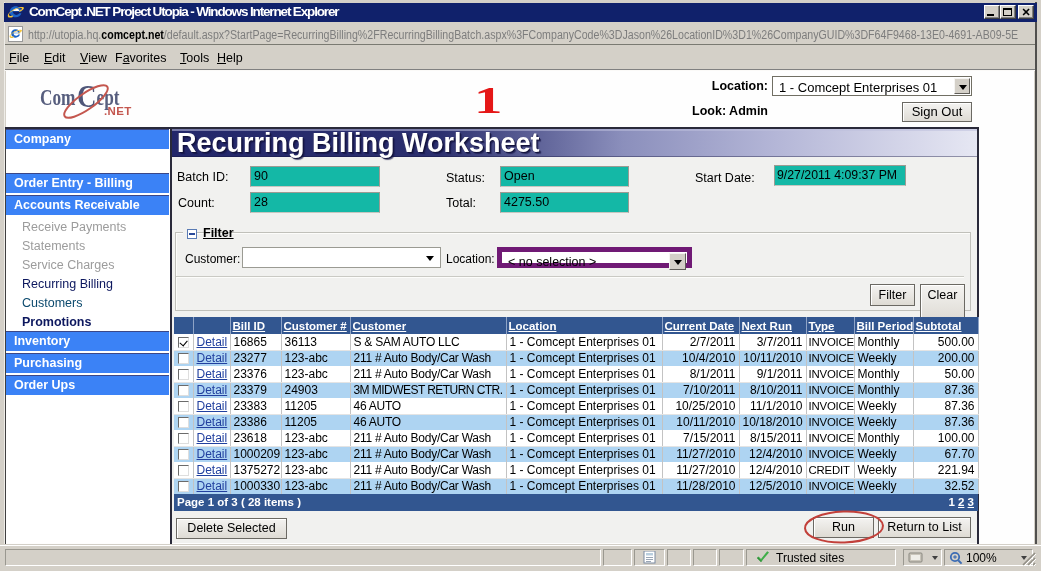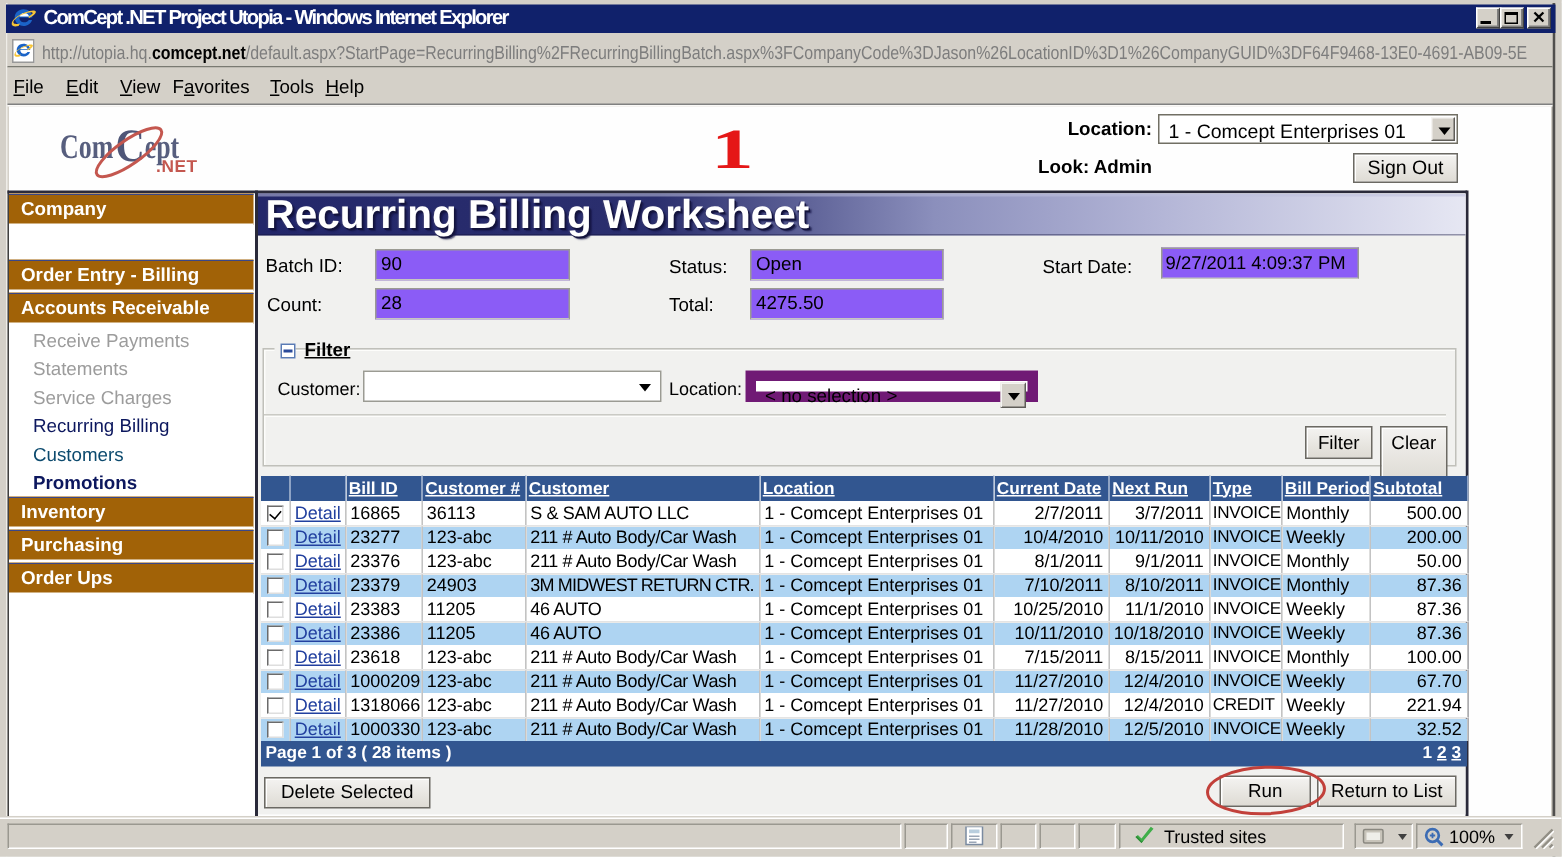--- a/index.html
+++ b/index.html
@@ -94,21 +94,21 @@
   <div class="navs" style="top:108px;color:#9c9c9c">Statements</div>
   <div class="navs" style="top:127px;color:#9c9c9c">Service Charges</div>
   <div class="navs" style="top:146px;color:#0c175e;font-weight:normal">Recurring Billing</div>
   <div class="navs" style="top:165px;color:#0c4a6e">Customers</div>
   <div class="navs" style="top:184px;color:#0c175e;font-weight:bold">Promotions</div>
   <div class="navh" style="top:202px">Inventory</div>
   <div class="navh" style="top:224px">Purchasing</div>
   <div class="navh" style="top:246px">Order Ups</div>
 </div>
 <style>
-.navh{position:absolute;left:0;width:163px;height:21px;background:#a16207;color:#fff;font-weight:bold;font-size:12.5px;line-height:21px;padding-left:8px;border-bottom:1px solid #fff;box-shadow:inset 0 1px 0 #3a4788}
+.navh{position:absolute;left:0;width:163px;height:21px;background:#3b82f6;color:#fff;font-weight:bold;font-size:12.5px;line-height:21px;padding-left:8px;border-bottom:1px solid #fff;box-shadow:inset 0 1px 0 #3a4788}
 .navs{position:absolute;left:16px;font-size:12.5px;line-height:19px}
 </style>
 
 <div class="abs" style="left:170px;top:127px;width:2px;height:417px;background:#2a2a3a"></div>
 
 <div class="abs" style="left:172px;top:129px;width:805px;height:414px;background:#f1f1ef"></div>
 
 <div class="abs" style="left:172px;top:129px;width:805px;height:28px;background:linear-gradient(90deg,#23276a 0%,#2b2f6e 33%,#8b8fbc 56%,#b4b6d7 75%,#e6e7f3 100%);box-shadow:inset 0 2px 0 rgba(190,192,220,.55), inset 0 -1px 0 rgba(20,20,60,.4)"></div>
 <div class="abs" style="left:177px;top:128px;font-size:27px;font-weight:bold;color:#fff;letter-spacing:0px;text-shadow:1px 1px 0 #14143c,2px 2px 1px rgba(20,20,70,.7),-1px 0 0 rgba(60,60,110,.6)">Recurring Billing Worksheet</div>
 
@@ -118,36 +118,36 @@
 <div class="abs inp" style="left:500px;top:166px;width:129px;height:21px">Open</div>
 <div class="abs lbl" style="left:695px;top:171px">Start Date:</div>
 <div class="abs inp" style="left:774px;top:165px;width:132px;height:21px;padding-left:2px;font-size:12.3px">9/27/2011 4:09:37 PM</div>
 
 <div class="abs lbl" style="left:178px;top:196px">Count:</div>
 <div class="abs inp" style="left:250px;top:192px;width:130px;height:21px">28</div>
 <div class="abs lbl" style="left:446px;top:196px">Total:</div>
 <div class="abs inp" style="left:500px;top:192px;width:129px;height:21px">4275.50</div>
 <style>
 .lbl{font-size:12.5px;color:#000}
-.inp{background:#8b5cf6;border:1px solid #9b9b93;border-bottom-color:#c6c6c0;font-size:12.5px;color:#000;padding:2px 0 12px 3px;white-space:nowrap;overflow:hidden}
+.inp{background:#14b8a6;border:1px solid #9b9b93;border-bottom-color:#c6c6c0;font-size:12.5px;color:#000;padding:2px 0 12px 3px;white-space:nowrap;overflow:hidden}
 </style>
 
 <div class="abs" style="left:175px;top:232px;width:796px;height:79px;border:1px solid #c0c0ba;box-shadow:inset 1px 1px 0 #fdfdfb"></div>
 <div class="abs" style="left:183px;top:226px;background:#f1f1ef;padding:0 4px;height:14px">
   <span class="abs" style="left:4px;top:3px;width:10px;height:10px;background:#fff;border:1px solid #5a7bb4;">
       <span style="position:absolute;left:1px;top:3px;width:6px;height:2px;background:#2a4a9a"></span>
     </span>
   <span class="abs" style="left:20px;top:0;font-size:12.5px;font-weight:bold;text-decoration:underline;color:#000">Filter</span>
 </div>
 <div class="abs lbl" style="left:185px;top:252px;font-size:12px">Customer:</div>
 <div class="abs" style="left:242px;top:247px;width:199px;height:21px;background:#fff;border:1px solid #9b9b93">
   <span style="position:absolute;right:6px;top:8px;border:4px solid transparent;border-top:5px solid #000"></span>
 </div>
 <div class="abs lbl" style="left:446px;top:252px;font-size:12px">Location:</div>
-<div class="abs" style="left:497px;top:247px;width:195px;height:21px;background:#fff;border:7px solid #701a75">
+<div class="abs" style="left:497px;top:247px;width:195px;height:21px;background:#fff;border:5px solid #701a75">
   <span class="abs" style="left:6px;top:3px;font-size:12.5px;color:#000">&lt; no selection &gt;</span>
   <span class="abs ddbtn" style="right:1px;top:1px;width:17px;height:17px"></span>
 </div>
 <div class="abs" style="left:176px;top:276px;width:788px;height:1px;background:#cacac4;box-shadow:0 1px 0 #fdfdfb"></div>
 <div class="abs btn" style="left:870px;top:284px;width:45px;height:22px;font-size:12.5px;line-height:20px">Filter</div>
 <div class="abs btn" style="left:920px;top:284px;width:45px;height:37px;font-size:12.5px;line-height:20px">Clear</div>
 
 <style>
 table.grid{position:absolute;left:174px;top:317px;width:804px;border-collapse:collapse;table-layout:fixed;font-size:12px;color:#000}
 table.grid td,table.grid th{padding:0 3px;height:16px;overflow:hidden;white-space:nowrap;border-right:1px solid #c3c3c3;font-weight:normal;text-align:left}
@@ -289,21 +289,21 @@
         <td>1 - Comcept Enterprises 01</td>
         <td class="r">11/27/2010</td>
         <td class="r">12/4/2010</td>
         <td class="t">INVOICE</td>
         <td>Weekly</td>
         <td class="r">67.70</td>
       </tr>
 <tr class="w">
         <td style="text-align:center;padding:0"><span class="cb"></span></td>
         <td><a class="dl">Detail</a></td>
-        <td>1318066</td>
+        <td>1375272</td>
         <td>123-abc</td>
         <td class="c5">211 # Auto Body/Car Wash</td>
         <td>1 - Comcept Enterprises 01</td>
         <td class="r">11/27/2010</td>
         <td class="r">12/4/2010</td>
         <td class="t">CREDIT</td>
         <td>Weekly</td>
         <td class="r">221.94</td>
       </tr>
 <tr class="alt">
@@ -361,21 +361,21 @@
  <span style="position:absolute;left:29px;top:1px">Trusted sites</span>
 </div>
 <div class="sp" style="left:898px;width:4px;border-color:transparent;border:none"></div>
 <div class="sp" style="left:903px;width:39px">
  <svg width="15" height="13" style="position:absolute;left:4px;top:1px" viewBox="0 0 15 13">
       <rect x="1" y="2" width="13" height="9" rx="1" fill="#c8c4ba" stroke="#8a8880"></rect>
       <rect x="3" y="4" width="9" height="5" fill="#efeee9"></rect>
     </svg>
  <span style="position:absolute;right:3px;top:6px;border:3.5px solid transparent;border-top:4px solid #404040"></span>
 </div>
-<div class="sp" style="left:944px;width:71px;font-size:12px">
+<div class="sp" style="left:944px;width:89px;font-size:12px">
  <svg width="14" height="14" style="position:absolute;left:4px;top:1px" viewBox="0 0 14 14">
       <circle cx="6" cy="6" r="4.2" fill="none" stroke="#3c6cb4" stroke-width="1.8"></circle>
       <line x1="9.2" y1="9.2" x2="12.6" y2="12.6" stroke="#3c6cb4" stroke-width="2"></line>
       <line x1="6" y1="4.2" x2="6" y2="7.8" stroke="#3c6cb4" stroke-width="1.2"></line>
       <line x1="4.2" y1="6" x2="7.8" y2="6" stroke="#3c6cb4" stroke-width="1.2"></line>
     </svg>
  <span style="position:absolute;left:21px;top:1px">100%</span>
  <span style="position:absolute;right:5px;top:6px;border:3.5px solid transparent;border-top:4px solid #404040"></span>
 </div>
 <svg class="abs" style="left:1020px;top:550px" width="16" height="16" viewBox="0 0 16 16">

